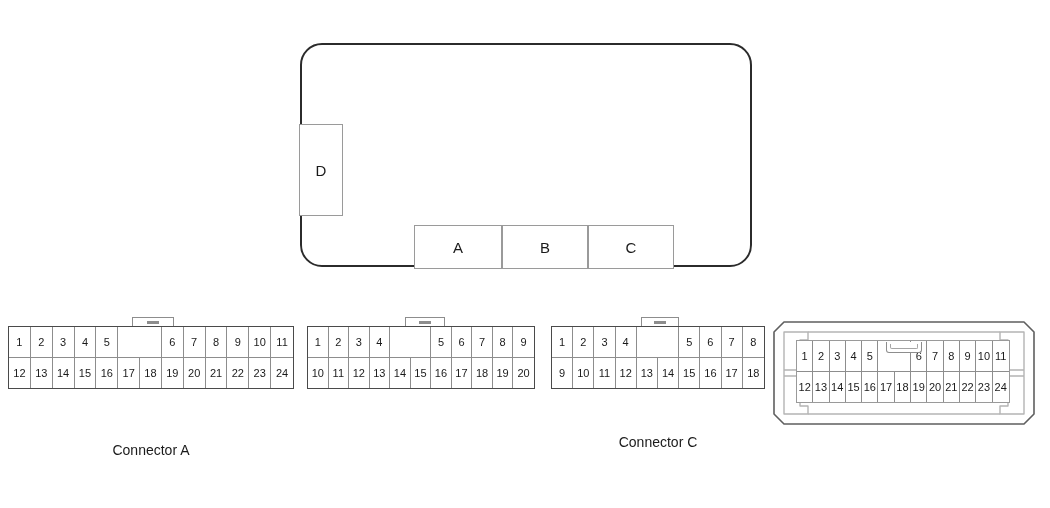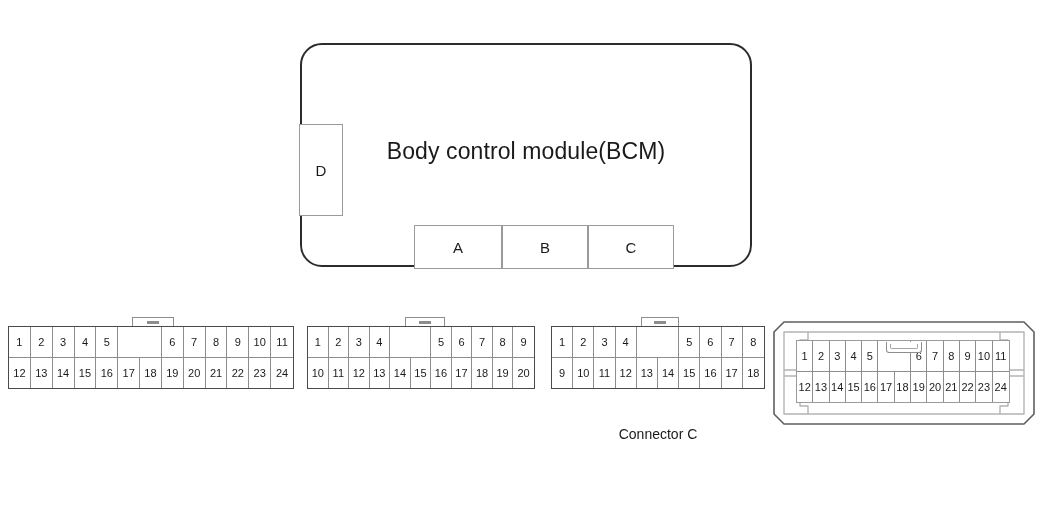--- a/index.html
+++ b/index.html
@@ -147,21 +147,21 @@
   #connector-b .pin-grid { width: 228px; }
   #connector-b .pin-cell { height: 30px; }
   #connector-b .key-tab { left: 98px; width: 40px; top: -9px; }
   #connector-b .connector-label { top: 116px; }
 
   
   #connector-c { left: 551px; top: 326px; width: 214px; }
   #connector-c .pin-grid { width: 214px; }
   #connector-c .pin-cell { height: 30px; }
   #connector-c .key-tab { left: 90px; width: 38px; top: -9px; }
-  #connector-c .connector-label { top: 100px; }
+  #connector-c .connector-label { top: 108px; }
 
   
   #connector-d { left: 770px; top: 318px; width: 268px; }
   #connector-d-housing {
     position: relative;
     width: 268px;
     height: 110px;
   }
   #connector-d-housing svg {
     position: absolute;
@@ -204,21 +204,20 @@
     border-radius: 0 0 2px 2px;
     box-sizing: border-box;
   }
 </style>
 </head>
 <body>
 
 <div id="bcm-module">
   <div id="bcm-module-outline"></div>
 
-  <div id="bcm-title">Body control module(BCM)</div>
 
   <div id="bcm-port-d">D</div>
 
   <div class="bcm-port-bottom" id="bcm-port-a">A</div>
   <div class="bcm-port-bottom" id="bcm-port-b">B</div>
   <div class="bcm-port-bottom" id="bcm-port-c">C</div>
 </div>
 
 <div class="connector" id="connector-a">
   <div class="key-tab"></div>
@@ -246,20 +245,21 @@
         <div class="pin-cell" style="width: 7.69231%;">17</div>
         <div class="pin-cell" style="width: 7.69231%;">18</div>
         <div class="pin-cell" style="width: 7.69231%;">19</div>
         <div class="pin-cell" style="width: 7.69231%;">20</div>
         <div class="pin-cell" style="width: 7.69231%;">21</div>
         <div class="pin-cell" style="width: 7.69231%;">22</div>
         <div class="pin-cell" style="width: 7.69231%;">23</div>
         <div class="pin-cell" style="width: 7.69231%;">24</div>
       </div>
   </div>
+  <div class="connector-label">Connector A</div>
 </div>
 
 <div class="connector" id="connector-b">
   <div class="key-tab"></div>
   <div class="pin-grid">
     <div class="pin-row row-top">
         <div class="pin-cell" style="width: 9.09091%;">1</div>
         <div class="pin-cell" style="width: 9.09091%;">2</div>
         <div class="pin-cell" style="width: 9.09091%;">3</div>
         <div class="pin-cell" style="width: 9.09091%;">4</div>

